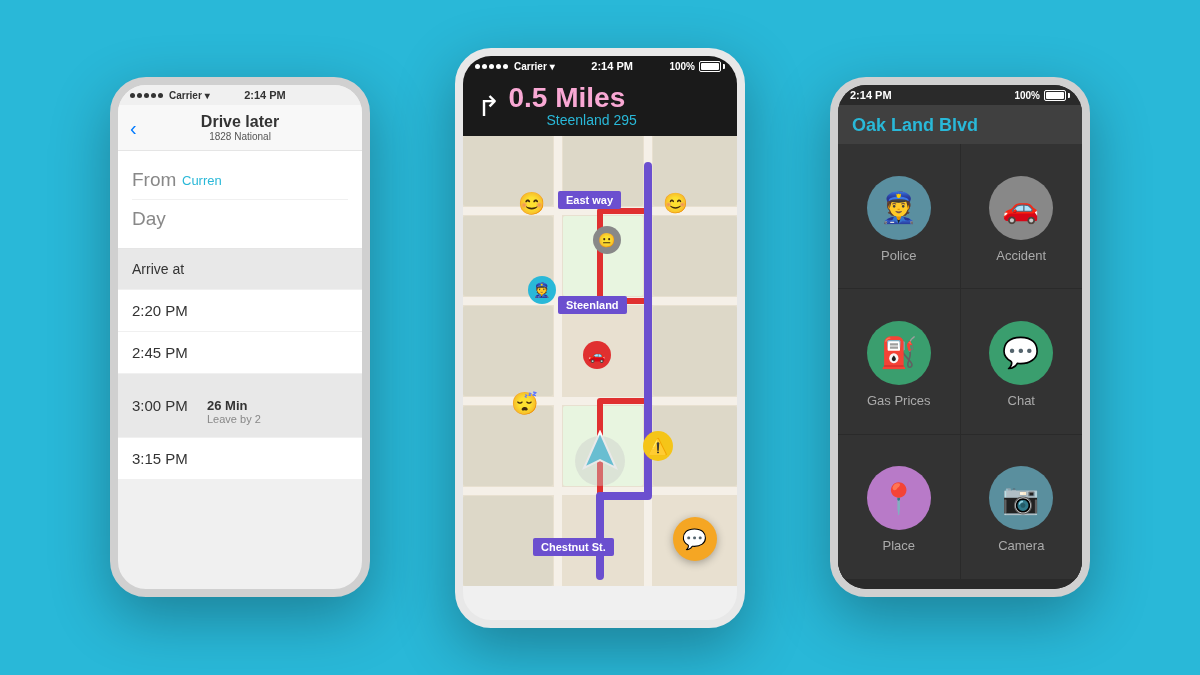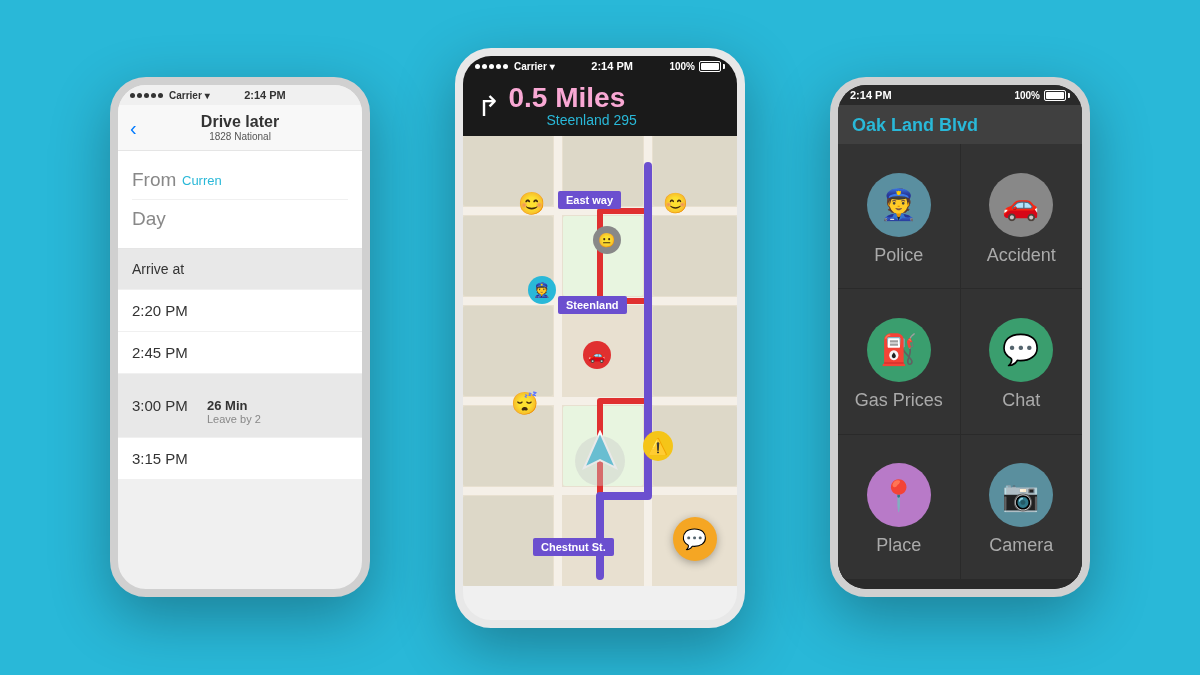--- a/index.html
+++ b/index.html
@@ -303,21 +303,21 @@
       width: 64px;
       height: 64px;
       border-radius: 50%;
       display: flex;
       align-items: center;
       justify-content: center;
       font-size: 30px;
     }
     .grid-item-label {
       color: #aaa;
-      font-size: 18px;
+      font-size: 13px;
       text-align: center;
     }
 
     .icon-police { background: #5a8fa0; }
     .icon-accident { background: #888; }
     .icon-gas { background: #3a9e6e; }
     .icon-chat { background: #3a9e6e; }
     .icon-place { background: #b87ac8; }
     .icon-camera { background: #5a8f9e; }
 

